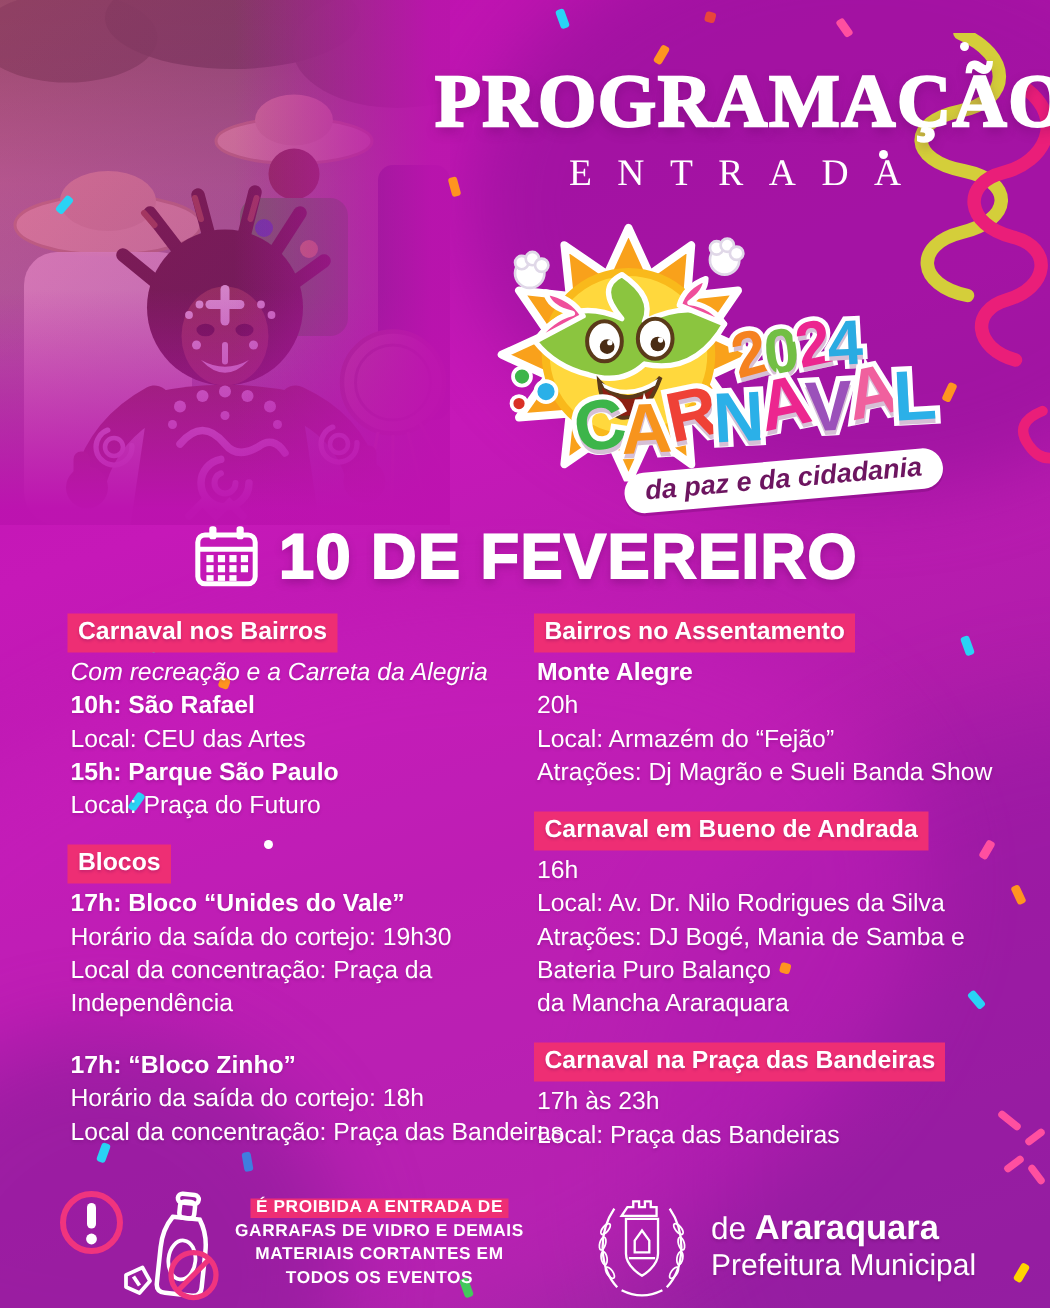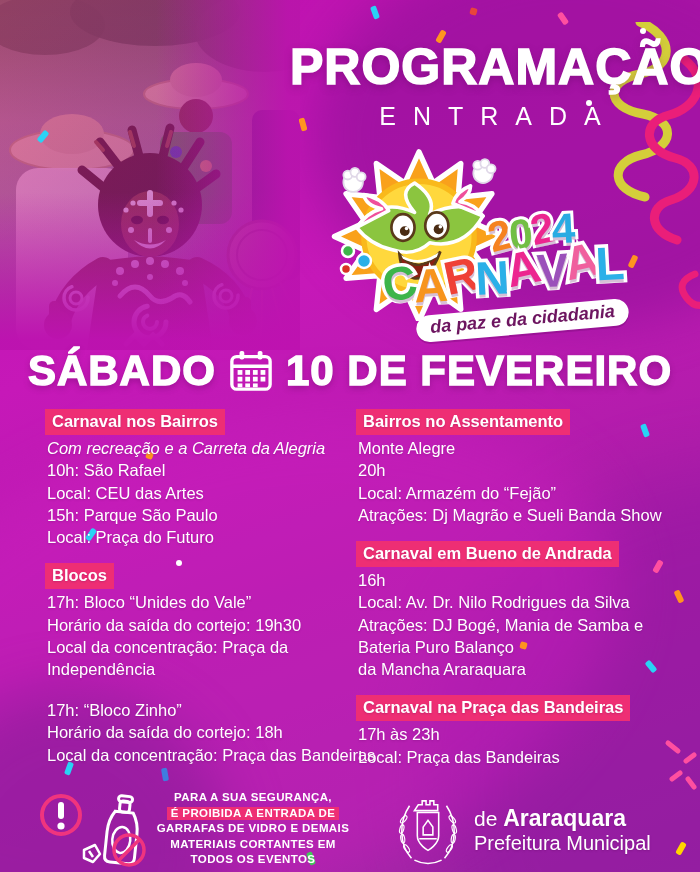--- a/index.html
+++ b/index.html
@@ -28,21 +28,21 @@
 
   
   .cf { position:absolute; width:6px; height:13px; border-radius:2px; }
   .cf.sq { width:7px; height:7px; }
   .cf.dot { width:6px; height:6px; border-radius:50%; }
   .c-cyan{background:#29d3f5;} .c-orange{background:#ff9420;} .c-pink{background:#ff4fa0;}
   .c-red{background:#e8453c;} .c-white{background:#fff;} .c-blue{background:#3f7de0;}
   .c-green{background:#43c95b;} .c-yellow{background:#ffd400;}
 
   
-  .title-wrap { position:absolute; left:290px; top:38px; width:400px; text-align:center; }
+  .title-wrap { position:absolute; left:290px; top:38px; width:400px; text-align:center;font-family:Liberation Serif, serif; }
   .title-wrap h1 { font-size:50px; font-weight:700; letter-spacing:1px;
     -webkit-text-stroke:1.6px #fff; text-shadow:0 3px 8px rgba(80,0,80,.35); }
   .subtitle { margin-top:6px; font-size:25px; font-weight:400; letter-spacing:17px; padding-left:17px; }
 
   
   .logo { position:absolute; left:320px; top:135px; width:350px; height:210px; }
   .sun { position:absolute; left:10px; top:8px; width:178px; height:178px; }
   .logo-dots { position:absolute; left:16px; top:108px; width:40px; height:36px; }
   .year { position:absolute; left:168px; top:72px; transform:rotate(-9deg); white-space:nowrap; }
   .year span { font-size:42px; font-weight:700; -webkit-text-stroke:6px #fff; paint-order:stroke fill;
@@ -72,21 +72,21 @@
   .dateline svg { width:46px; height:44px; }
 
   
   .col { position:absolute; top:409px; width:340px; font-size:16.5px; line-height:22.2px;
     text-shadow:0 1px 2px rgba(90,0,90,.25); }
   .col.left { left:47px; } .col.right { left:358px; }
   .sec { margin-bottom:15px; }
   .ev1 { margin-bottom:19px; }
   .hl-head { display:inline-block; background:#ee2e74; font-weight:700; padding:1px 7px 3px; margin:0 0 2px -2px; }
   .ln { display:block; }
-  .b { font-weight:400; } .it { font-style:italic; }
+  .b { font-weight:700; } .it { font-style:italic; }
 
   
   .footer { position:absolute; left:0; top:786px; width:700px; height:86px; }
   .safety { position:absolute; left:34px; top:2px; width:316px; display:flex; align-items:center; gap:4px; }
   .safety-icons { width:118px; height:82px; flex:0 0 auto; }
   .safety-text { width:196px; text-align:center; font-size:11.5px; font-weight:700;
     line-height:15.5px; letter-spacing:.4px; text-transform:uppercase; }
   .safety-text .hl { background:#ee2e74; padding:0 4px 1px; }
   .gov { position:absolute; left:394px; top:6px; display:flex; align-items:center; gap:12px; }
   .crest { width:68px; height:78px; }
@@ -292,21 +292,20 @@
       <circle cx="12" cy="8" r="6" fill="#3db54a" stroke="#fff" stroke-width="2.5"></circle>
       <circle cx="28" cy="18" r="7" fill="#2bb0e8" stroke="#fff" stroke-width="2.5"></circle>
       <circle cx="10" cy="26" r="5" fill="#d93025" stroke="#fff" stroke-width="2.5"></circle>
     </svg>
     <div class="year"><span>2</span><span>0</span><span>2</span><span>4</span></div>
     <div class="wordmark"><span>C</span><span>A</span><span>R</span><span>N</span><span>A</span><span>V</span><span>A</span><span>L</span></div>
     <div class="tagline">da paz e da cidadania</div>
   </div>
 
   <div class="dateline">
-    <span>SÁBADO</span>
     <svg viewBox="0 0 48 46">
       <rect x="4" y="8" width="40" height="34" rx="5" fill="none" stroke="#fff" stroke-width="3.5"></rect>
       <line x1="4" y1="18" x2="44" y2="18" stroke="#fff" stroke-width="3.5"></line>
       <rect x="12" y="2" width="5" height="9" rx="2" fill="#fff"></rect>
       <rect x="31" y="2" width="5" height="9" rx="2" fill="#fff"></rect>
       <g fill="#fff">
         <rect x="10" y="22" width="5" height="5"></rect>
           <rect x="18" y="22" width="5" height="5"></rect>
           <rect x="26" y="22" width="5" height="5"></rect>
           <rect x="34" y="22" width="5" height="5"></rect>
@@ -382,21 +381,20 @@
           <ellipse cx="88" cy="52" rx="9" ry="13" stroke-width="2.5"></ellipse>
         </g>
         <circle cx="95" cy="62" r="15" fill="none" stroke="#f0347e" stroke-width="3.5"></circle>
         <line x1="85" y1="72" x2="105" y2="52" stroke="#f0347e" stroke-width="3.5"></line>
         <g stroke="#fff" stroke-width="2.5" fill="none" stroke-linejoin="round">
           <path d="M50,62 l11,-5 l5,9 l-7,8 l-9,-4 z"></path>
           <path d="M55,63 l4,6"></path>
         </g>
       </svg>
       <div class="safety-text">
-        <span class="ln">PARA A SUA SEGURANÇA,</span>
         <span class="ln"><span class="hl">É PROIBIDA A ENTRADA DE</span></span>
         <span class="ln">GARRAFAS DE VIDRO E DEMAIS</span>
         <span class="ln">MATERIAIS CORTANTES EM</span>
         <span class="ln">TODOS OS EVENTOS</span>
       </div>
     </div>
     <div class="gov">
       <svg class="crest" viewBox="0 0 70 80">
         <g stroke="#fff" fill="none" stroke-width="1.6">
           <path d="M16,14 C5,30 5,54 18,68"></path>

